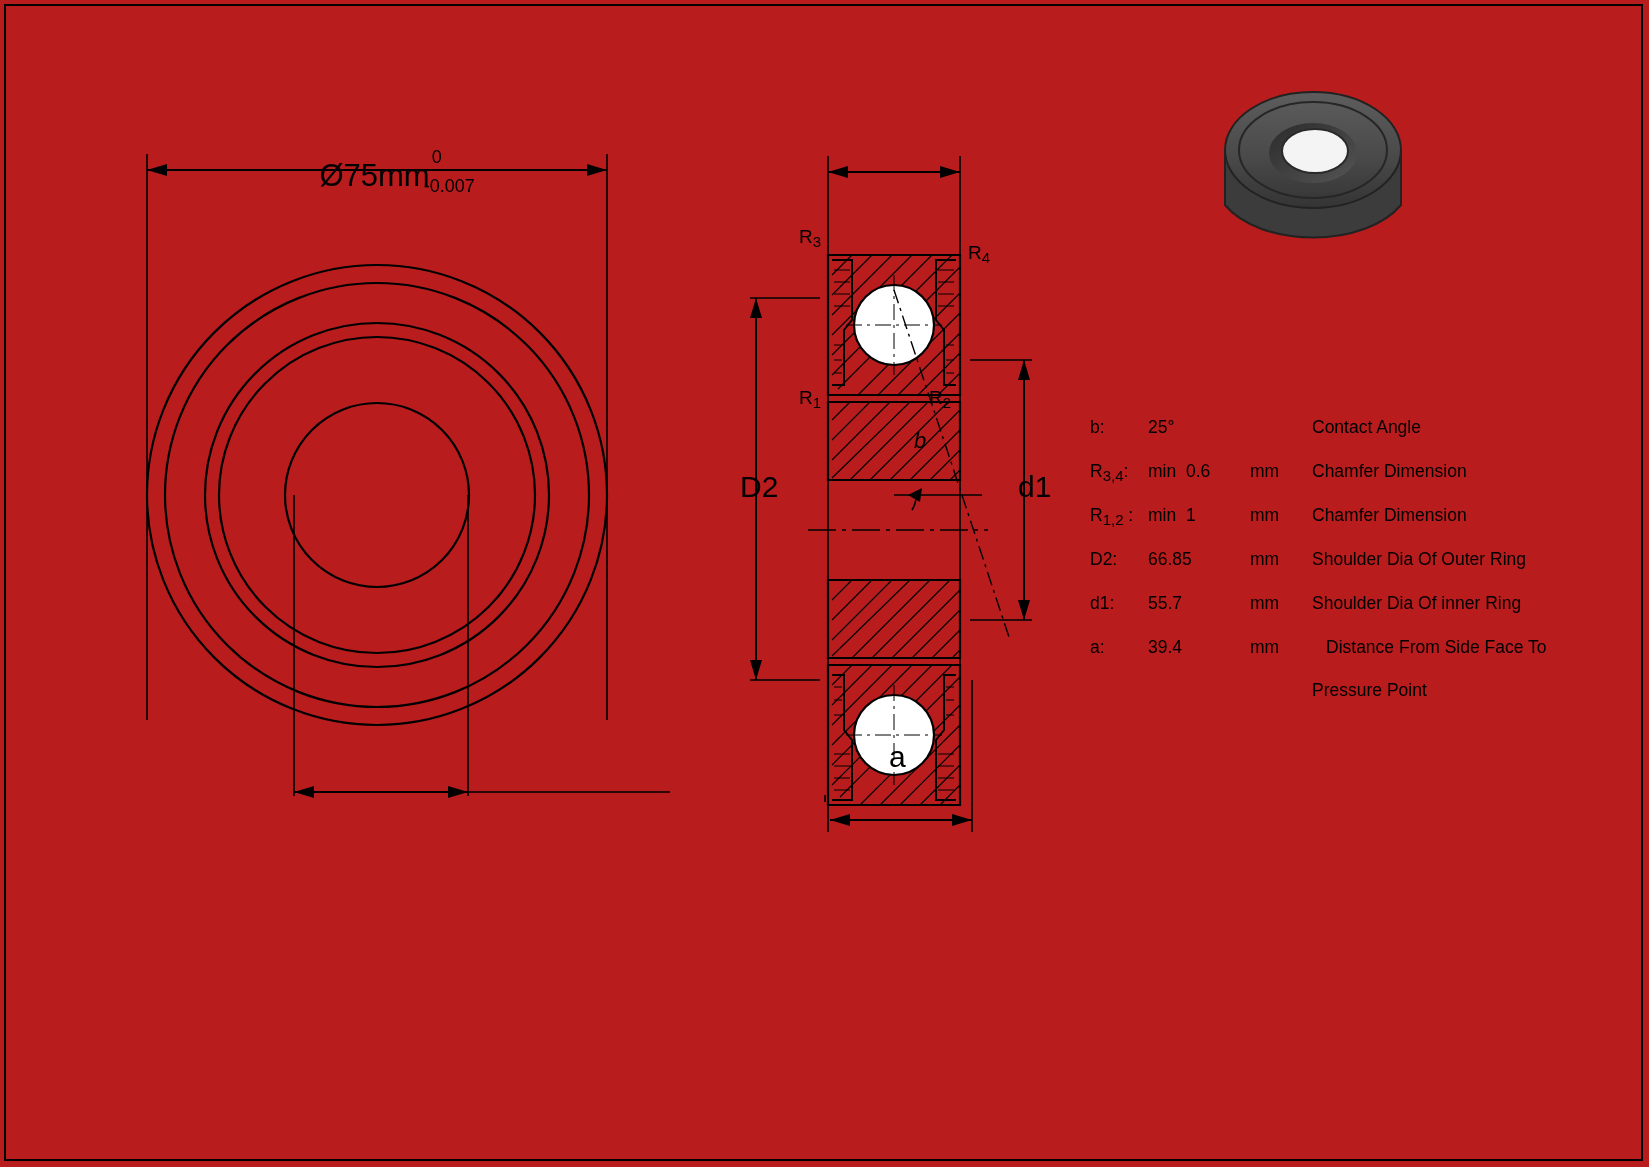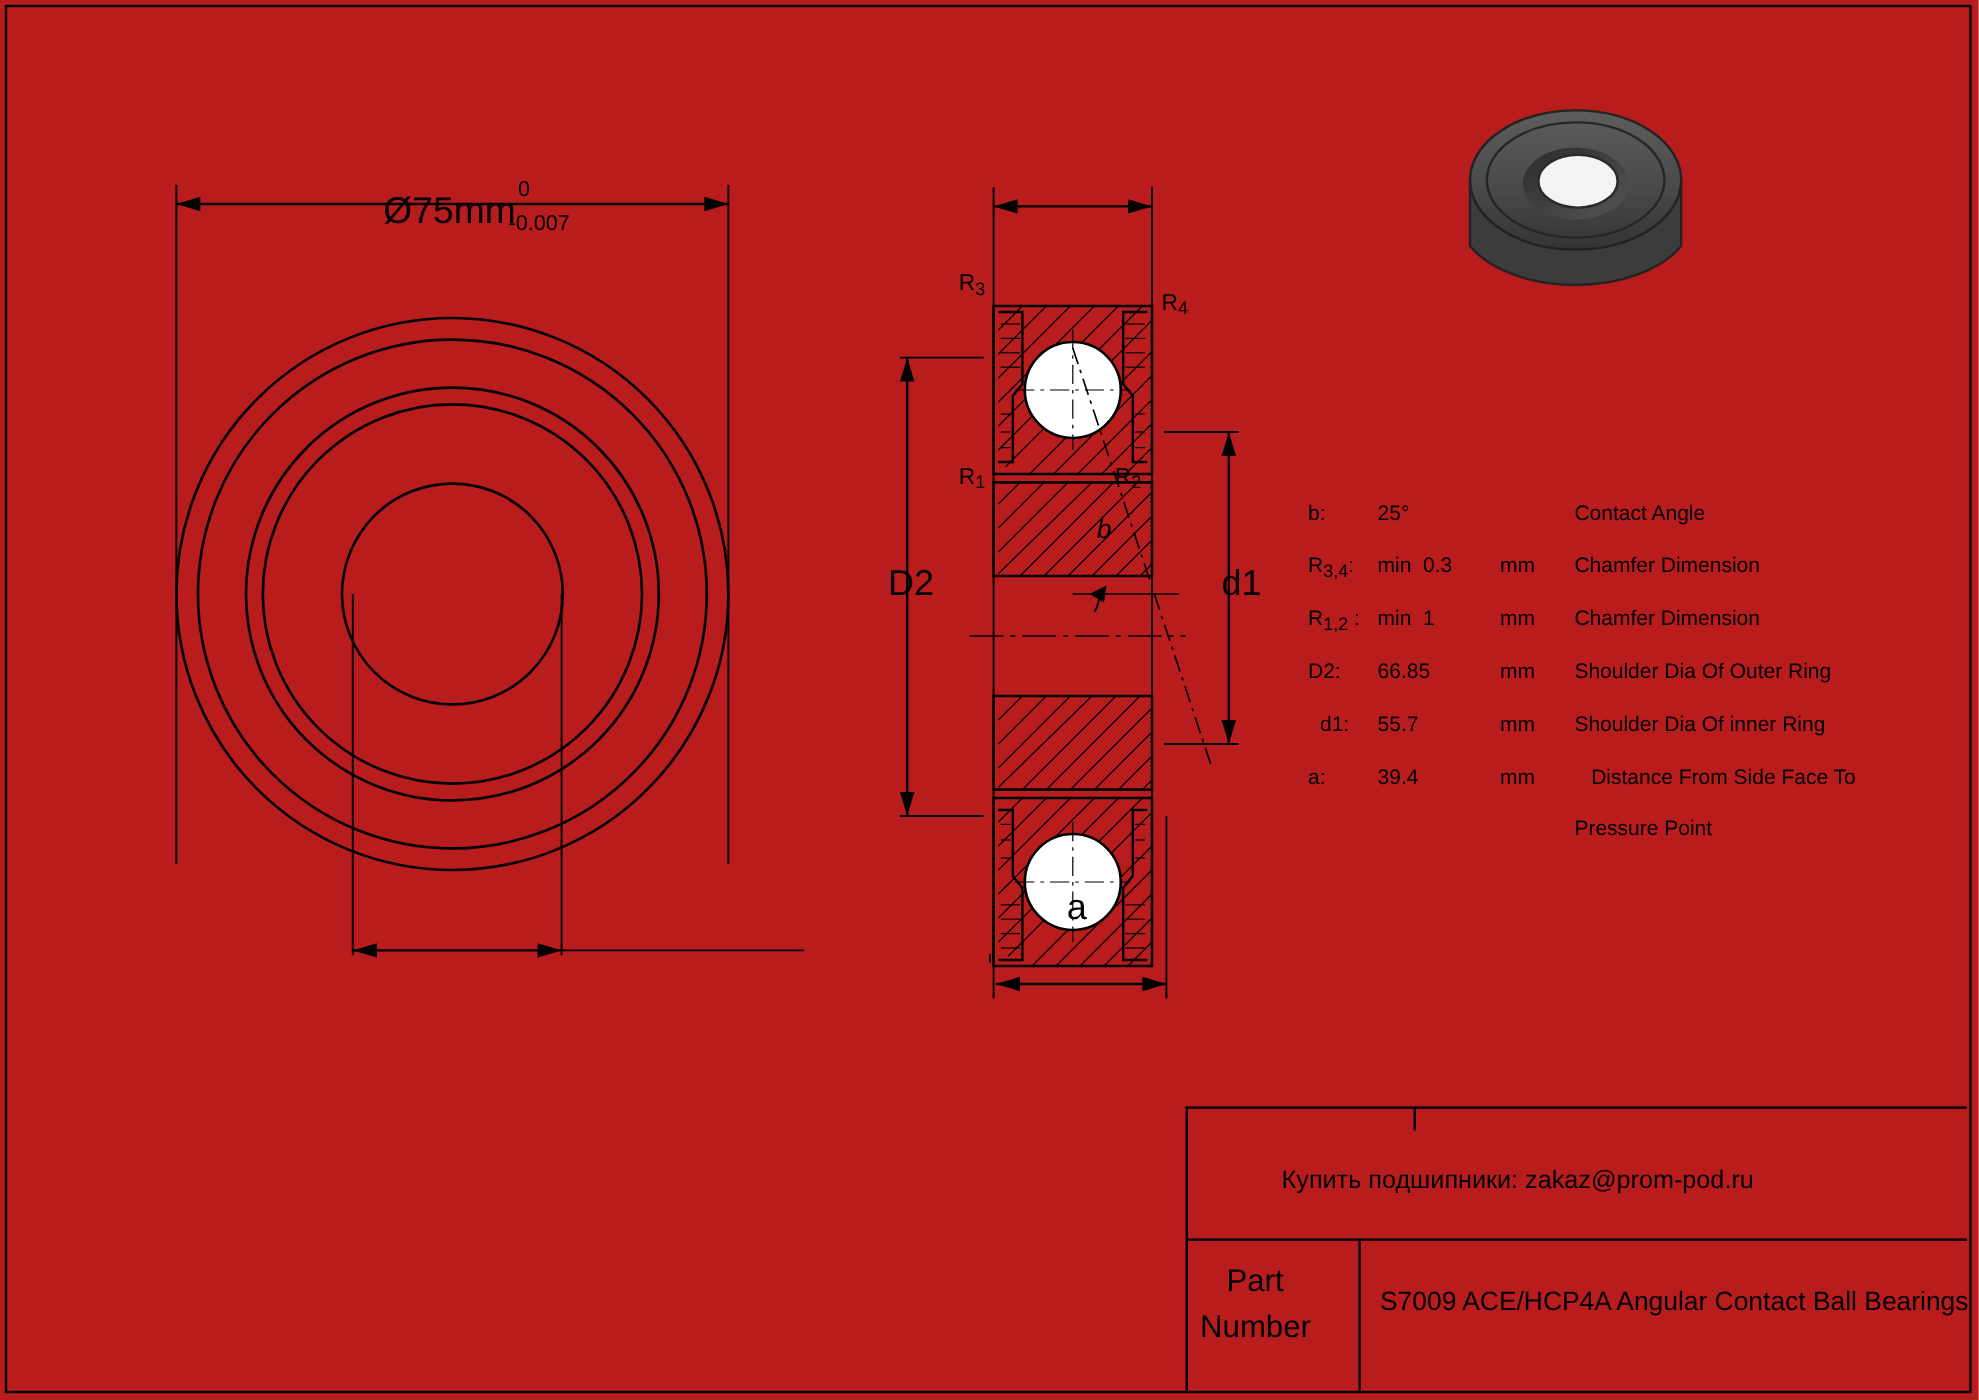--- a/index.html
+++ b/index.html
@@ -228,51 +228,39 @@
   </svg>
 
   <div class="abs" style="left:1090px;top:405px;width:480px;height:290px;">
 
     <div class="tblcell" style="left:0px;top:12px;"><span>b:</span><span class="smalll" style="position:relative;top:4px;"></span></div>
     <div class="tblcell" style="left:58px;top:12px;">25°</div>
     <div class="tblcell" style="left:160px;top:12px;"></div>
     <div class="tblcell" style="left:222px;top:12px;">Contact Angle</div>
 
     <div class="tblcell" style="left:0px;top:56px;"><span>R</span><span class="smalll" style="position:relative;top:4px;">3,4</span><span>:</span></div>
-    <div class="tblcell" style="left:58px;top:56px;">min  0.3</div>
+    <div class="tblcell" style="left:58px;top:56px;">min  0.6</div>
     <div class="tblcell" style="left:160px;top:56px;">mm</div>
     <div class="tblcell" style="left:222px;top:56px;">Chamfer Dimension</div>
 
     <div class="tblcell" style="left:0px;top:100px;"><span>R</span><span class="smalll" style="position:relative;top:4px;">1,2</span><span> :</span></div>
     <div class="tblcell" style="left:58px;top:100px;">min  1</div>
     <div class="tblcell" style="left:160px;top:100px;">mm</div>
     <div class="tblcell" style="left:222px;top:100px;">Chamfer Dimension</div>
 
     <div class="tblcell" style="left:0px;top:144px;"><span>D2:</span></div>
     <div class="tblcell" style="left:58px;top:144px;">66.85</div>
     <div class="tblcell" style="left:160px;top:144px;">mm</div>
     <div class="tblcell" style="left:222px;top:144px;">Shoulder Dia Of Outer Ring</div>
 
-    <div class="tblcell" style="left:10px;top:188px;text-align:right;"><span>d1:</span></div>
+    <div class="tblcell" style="left:0px;top:188px;text-align:right;"><span>d1:</span></div>
     <div class="tblcell" style="left:58px;top:188px;">55.7</div>
     <div class="tblcell" style="left:160px;top:188px;">mm</div>
     <div class="tblcell" style="left:222px;top:188px;">Shoulder Dia Of inner Ring</div>
 
     <div class="tblcell" style="left:0px;top:232px;"><span>a:</span></div>
     <div class="tblcell" style="left:58px;top:232px;">39.4</div>
     <div class="tblcell" style="left:160px;top:232px;">mm</div>
     <div class="tblcell" style="left:236px;top:232px;">Distance From Side Face To</div>
     <div class="tblcell" style="left:222px;top:259px;margin-top:16px;">Pressure Point</div>
   </div>
 
-  <div class="abs" style="left:988px;top:922px;width:651px;height:237px;border-left:2px solid #000;border-top:2px solid #000;box-sizing:border-box;">
-    <div class="abs" style="left:0;top:0;width:100%;height:110px;border-bottom:2px solid #000;box-sizing:border-box;">
-      <div class="titlecell" style="left:78px;top:48px;">Купить подшипники: zakaz@prom-pod.ru</div>
-      <div class="abs" style="left:188px;top:0;width:2px;height:18px;background:#000;"></div>
-    </div>
-    <div class="abs" style="left:0;top:110px;width:100%;height:127px;">
-      <div class="abs" style="left:142px;top:0;width:2px;height:127px;background:#000;"></div>
-      <div class="titlecell" style="left:32px;top:18px;font-size:26px;">Part</div>
-      <div class="titlecell" style="left:10px;top:56px;font-size:26px;">Number</div>
-      <div class="titlecell" style="left:160px;top:38px;font-size:22px;">S7009 ACE/HCP4A Angular Contact Ball Bearings</div>
-    </div>
-  </div>
 </div>
 
 </body></html>

